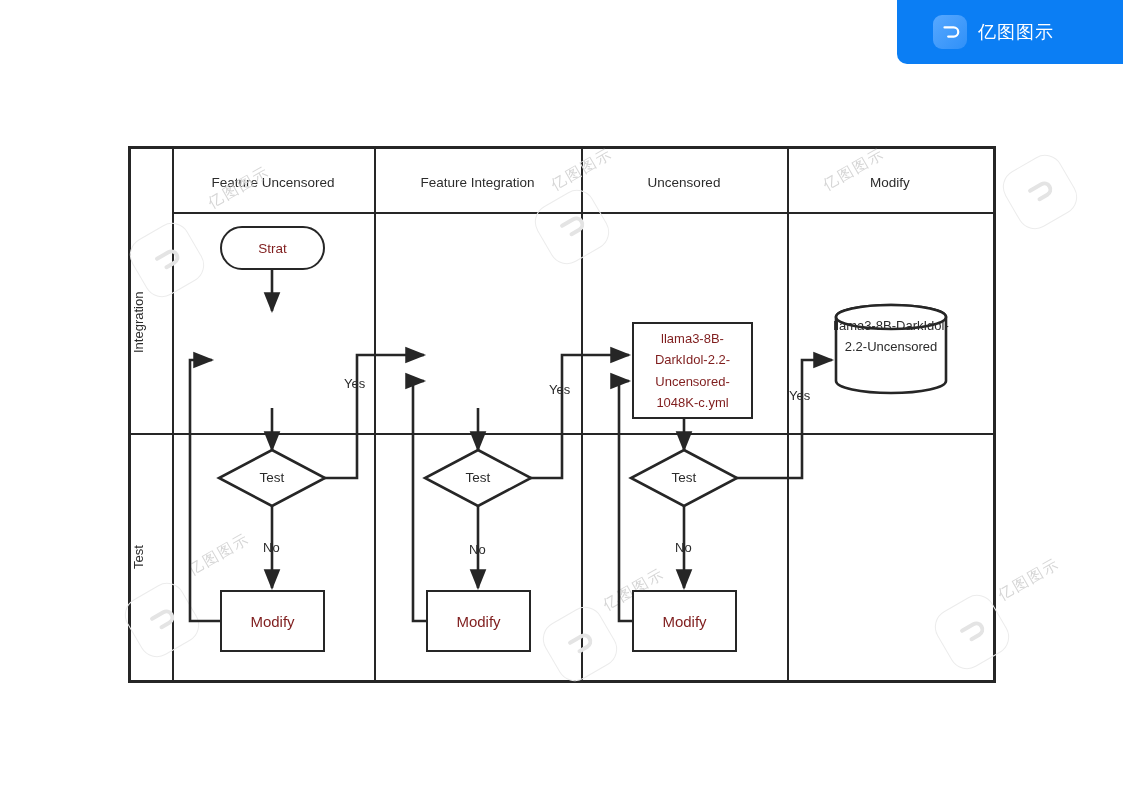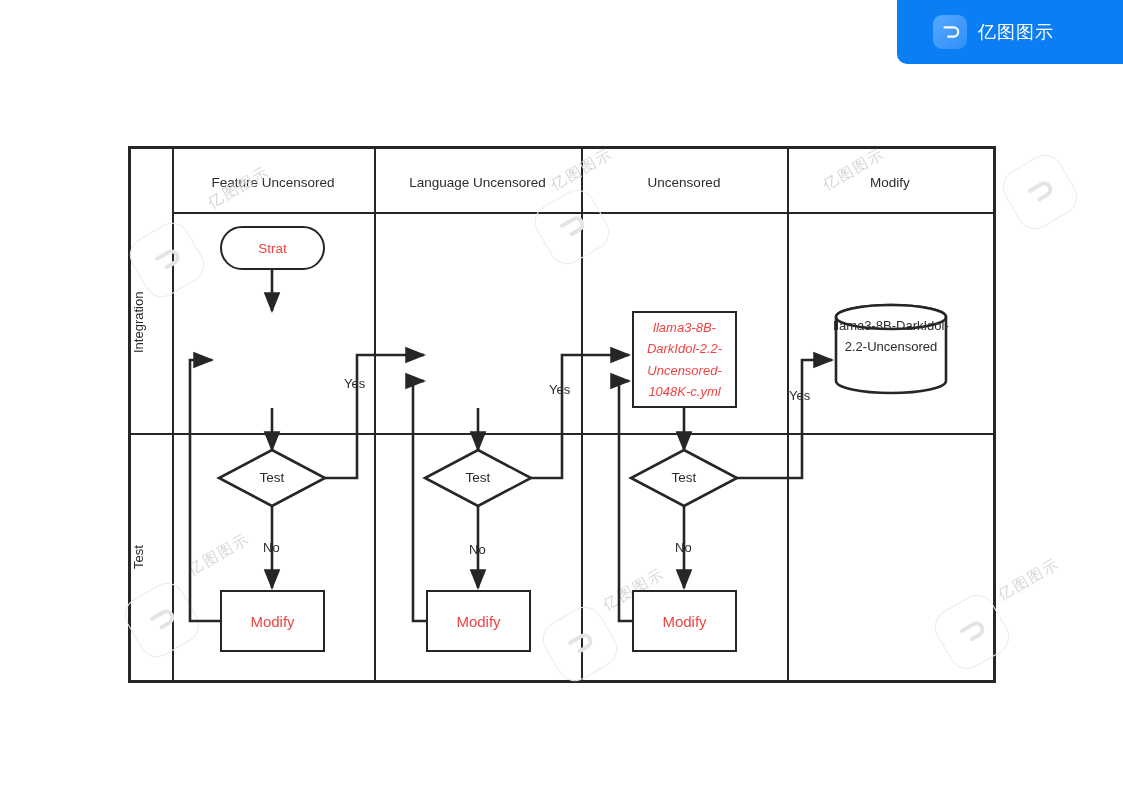--- a/index.html
+++ b/index.html
@@ -81,21 +81,21 @@
 
   
   .shape {
     position: absolute;
     box-sizing: border-box;
     background: #ffffff;
     display: flex;
     align-items: center;
     justify-content: center;
     text-align: center;
-    color: #ef4444;
+    color: #7f1d1d;
     z-index: 5;
   }
   .shape-terminator {
     border: 2.5px solid #262626;
     border-radius: 22px;
     font-size: 13.5px;
   }
   .shape-process {
     border: 2.5px solid #262626;
     font-size: 13px;
@@ -222,21 +222,21 @@
 
     <div class="grid-line v-line" style="left:41px;  top:0;    height:531px;"></div>
     <div class="grid-line v-line" style="left:243px; top:0;    height:531px;"></div>
     <div class="grid-line v-line" style="left:450px; top:0;    height:531px;"></div>
     <div class="grid-line v-line" style="left:656px; top:0;    height:531px;"></div>
 
     <div class="grid-line h-line" style="left:41px;  top:63px; width:821px;"></div>
     <div class="grid-line h-line" style="left:0;     top:284px; width:862px;"></div>
 
     <div class="col-title" style="left:41px;  top:26px; width:202px;">Feature Uncensored</div>
-    <div class="col-title" style="left:243px; top:26px; width:207px;">Language Uncensored</div>
+    <div class="col-title" style="left:243px; top:26px; width:207px;">Feature Integration</div>
     <div class="col-title" style="left:450px; top:26px; width:206px;">Uncensored</div>
     <div class="col-title" style="left:656px; top:26px; width:206px;">Modify</div>
 
     <div class="lane-title" style="left:0px; top:63px; width:41px; height:221px;">Integration</div>
     <div class="lane-title" style="left:0px; top:286px; width:41px; height:245px;">Test</div>
   </div>
 
   <svg id="connectors" viewBox="0 0 1123 794">
     <defs>
       <marker id="ah" markerWidth="9" markerHeight="9" refX="7.2" refY="3.6" orient="auto" markerUnits="strokeWidth">
@@ -285,21 +285,21 @@
   </svg>
 
   <div class="decision-label" style="left:232px; top:470px; width:80px;">Test</div>
   <div class="decision-label" style="left:438px; top:470px; width:80px;">Test</div>
   <div class="decision-label" style="left:644px; top:470px; width:80px;">Test</div>
 
   <div class="shape shape-terminator" style="left:220px; top:226px; width:105px; height:44px;">Strat</div>
 
 
 
-  <div class="shape shape-process" style="left:632px; top:311px; width:105px; height:97px;font-style:italic;">llama3-8B-DarkIdol-2.2-Uncensored-1048K-c.yml</div>
+  <div class="shape shape-process" style="left:632px; top:322px; width:121px; height:97px;">llama3-8B-DarkIdol-2.2-Uncensored-1048K-c.yml</div>
 
   <div class="db-shape" style="left:833px; top:303px; width:116px; height:92px;">
     <svg width="116" height="92" viewBox="0 0 116 92" aria-hidden="true">
       <path d="M3,14 a55,12 0 0 1 110,0 L113,78 a55,12 0 0 1 -110,0 Z" fill="#ffffff" stroke="#262626" stroke-width="2.6"></path>
       <ellipse cx="58" cy="14" rx="55" ry="12" fill="#ffffff" stroke="#262626" stroke-width="2.6"></ellipse>
     </svg>
     <div class="db-label" style="top:12px;">llama3-8B-DarkIdol-2.2-Uncensored</div>
   </div>
 
   <div class="shape shape-modify" style="left:220px; top:590px; width:105px; height:62px;">Modify</div>

